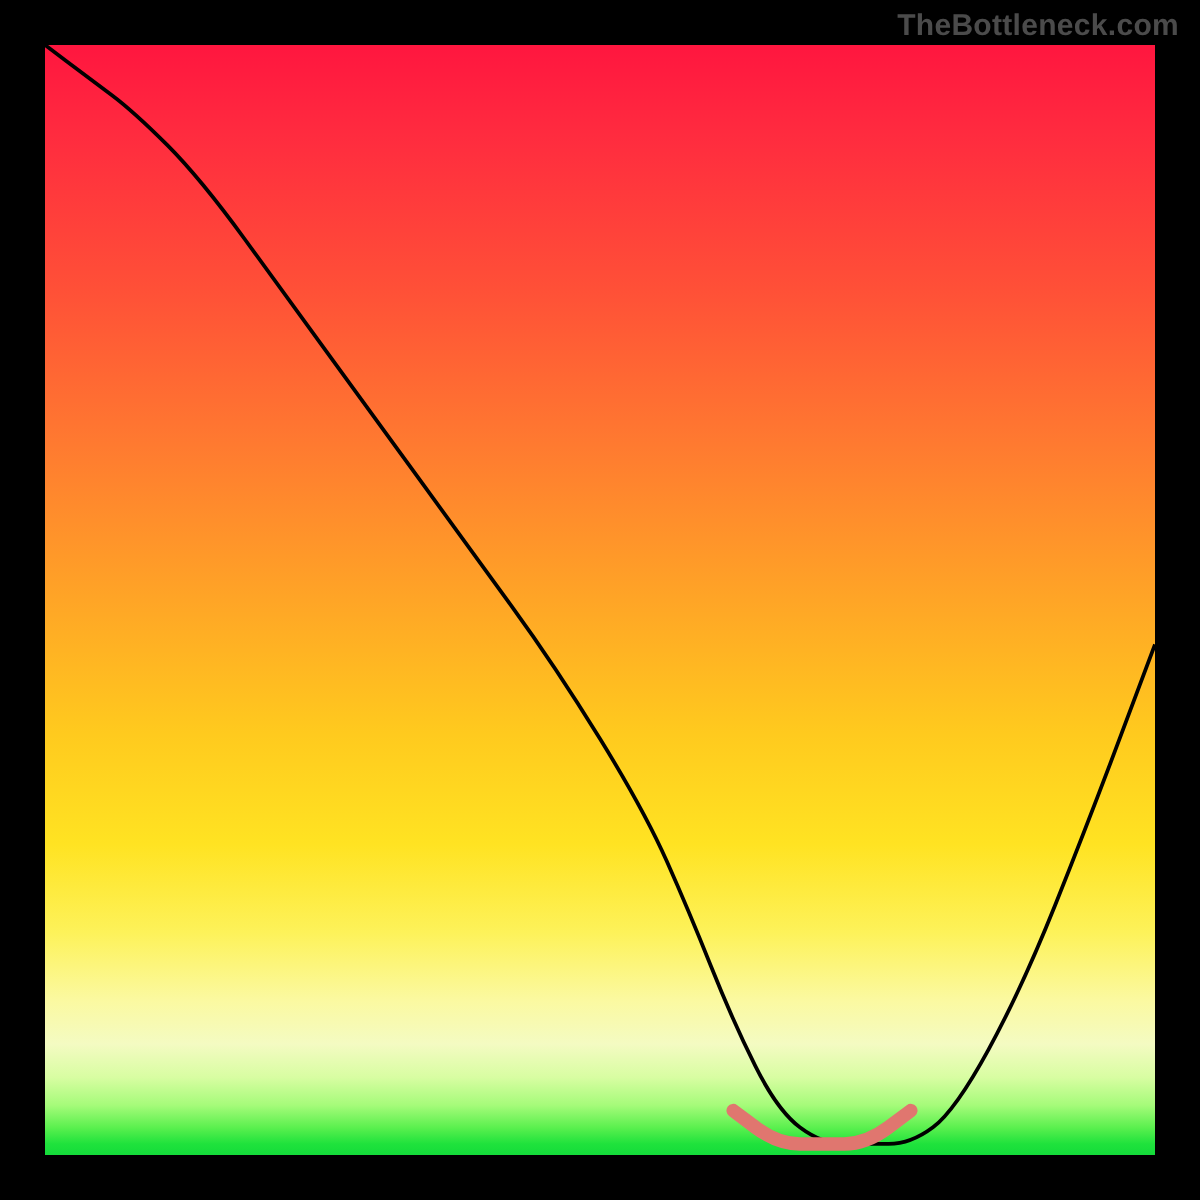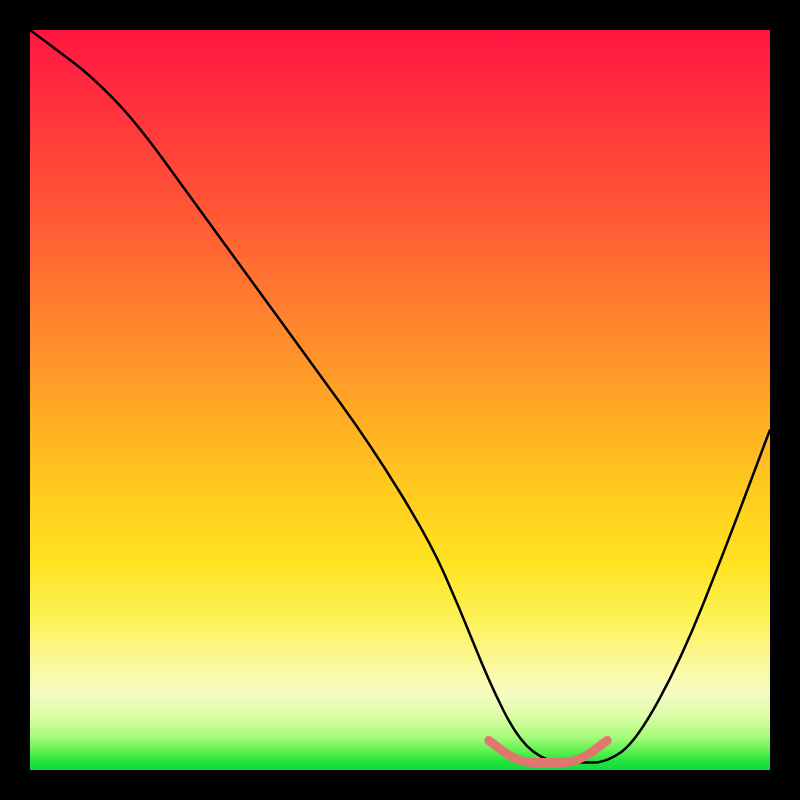--- a/index.html
+++ b/index.html
@@ -62,20 +62,21 @@
     position: absolute;
     inset: 0;
     width: 740px;
     height: 740px;
   }
 </style>
 </head>
 <body>
 
 <div class="stage">
+  <div class="watermark">TheBottleneck.com</div>
 
   <div class="plot">
     <div class="gradient"></div>
     <svg class="curve" viewBox="0 0 740 740" preserveAspectRatio="none">
       <path d="M 0 0 Q 0 0 14.8 11.100000000000023 Q 29.6 22.200000000000045 44.400000000000006 33.30000000000007 Q 59.2 44.40000000000009 81.4 66.60000000000002 Q 103.60000000000001 88.79999999999995 133.20000000000002 129.49999999999994 Q 162.8 170.19999999999993 192.4 210.89999999999995 Q 222 251.59999999999997 251.6 292.29999999999995 Q 281.2 332.99999999999994 310.8 373.69999999999993 Q 340.40000000000003 414.4 370 462.5 Q 399.6 510.6 414.4 543.9000000000001 Q 429.2 577.2 444 614.2 Q 458.8 651.2 473.6 680.8 Q 488.40000000000003 710.4 503.20000000000005 721.5 Q 518 732.6 532.8 732.6 Q 547.6 732.6 562.4000000000001 732.6 Q 577.2 732.6 592 721.5 Q 606.8 710.4 629 669.7 Q 651.2 629 673.4 573.5 Q 695.5999999999999 518 717.8 458.79999999999995 T 740 399.59999999999997" fill="none" stroke="#000000" stroke-width="2.5"></path>
       <path d="M 458.8 710.4 Q 458.8 710.4 473.6 721.5 Q 488.40000000000003 732.6 503.20000000000005 732.6 Q 518 732.6 532.8 732.6 Q 547.6 732.6 562.4000000000001 721.5 T 577.2 710.4" fill="none" stroke="#e0766f" stroke-width="9" stroke-linecap="round" stroke-linejoin="round"></path>
     </svg>
   </div>
 </div>
 

